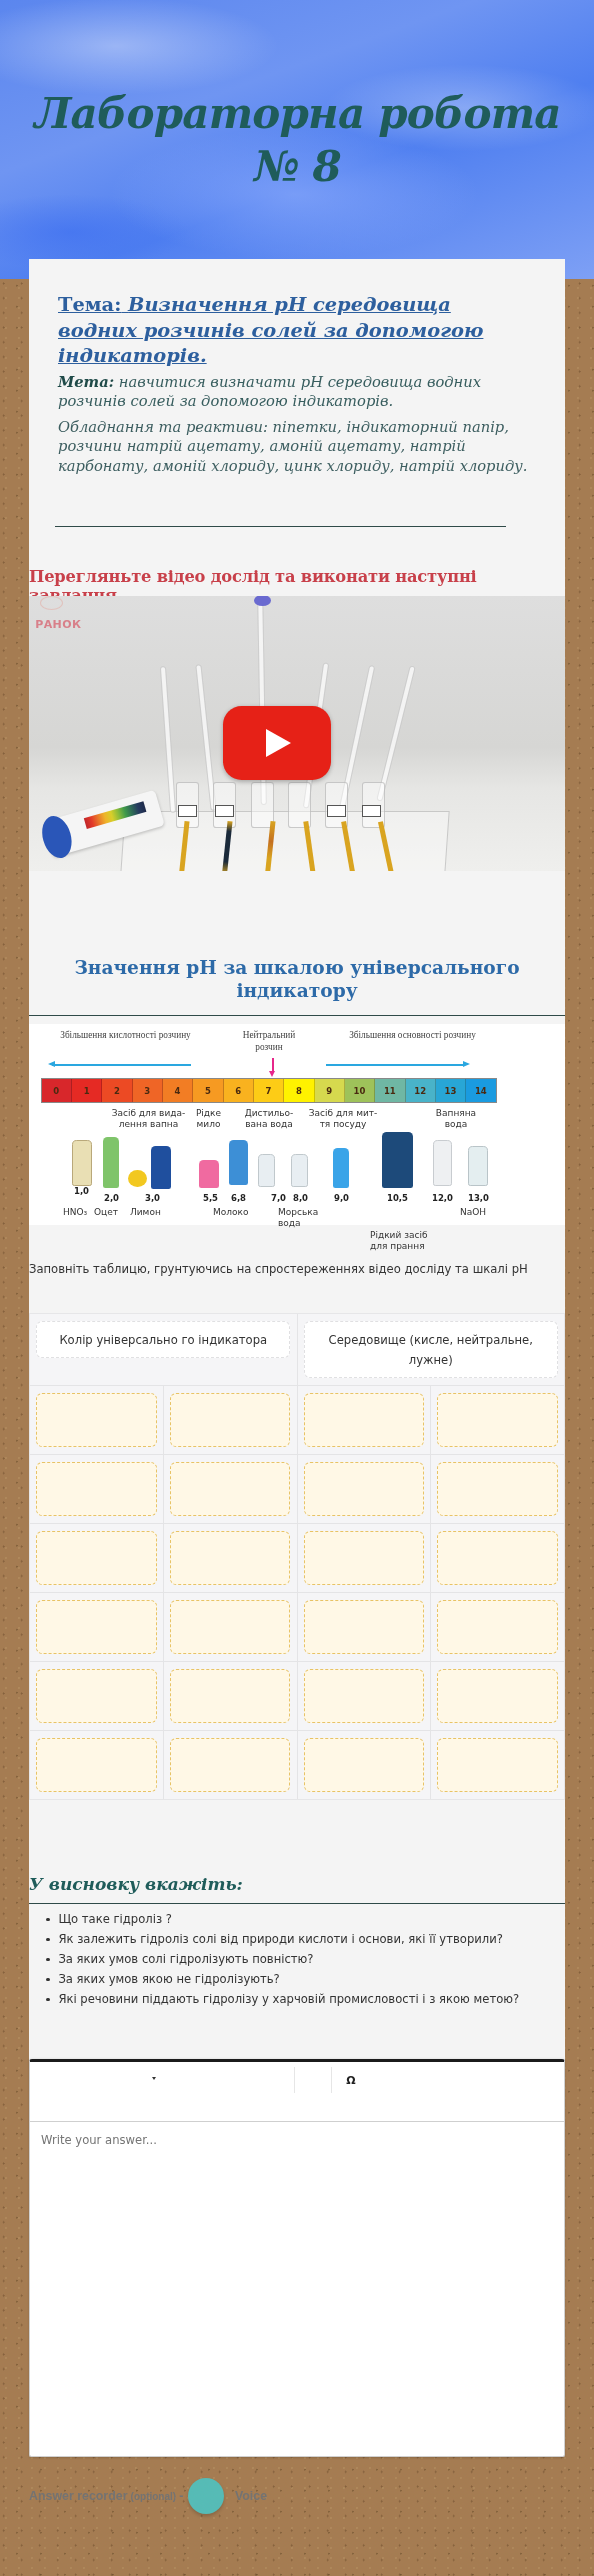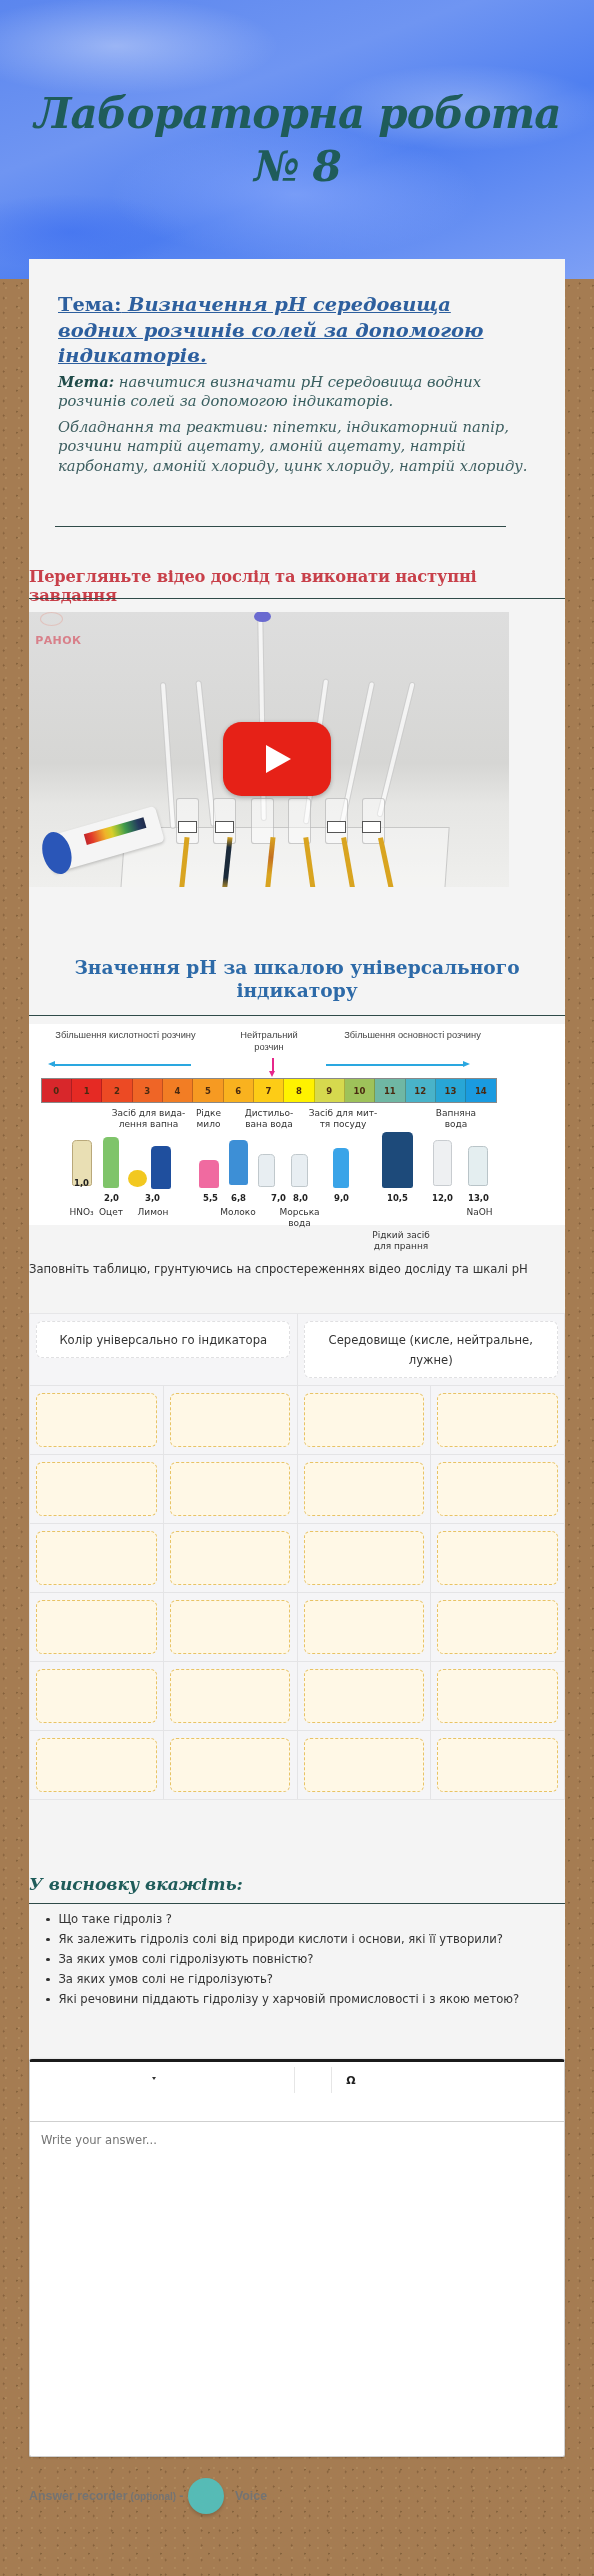--- a/index.html
+++ b/index.html
@@ -55,21 +55,21 @@
     margin-top: 6.2px; font-size: 14.7px; line-height: 19.4px; color: #3d5e60; font-style: italic;
   }
   .hr { position: absolute; height: 1.2px; background: #2f4a48; }
   .video-heading {
     left: 0; top: 308px; width: 536px;
     font-family: "DejaVu Serif", serif; font-weight: bold;
     font-size: 16.3px; color: #c8404a; padding-left: 0;
     letter-spacing: -0.2px;
   }
   .video {
-    position: absolute; left: 0; top: 353px; width: 480px; height: 275px;
+    position: absolute; left: 0; top: 337px; width: 536px; height: 275px;
     background: linear-gradient(180deg, #dedede 0%, #d6d6d4 55%, #e6e6e4 70%, #efefed 100%);
     overflow: hidden;
   }
   .video .logo {
     position: absolute; left: 6.2px; top: 11px; font-family: "DejaVu Sans", sans-serif;
     font-weight: bold; font-size: 11px; color: #d8808a; letter-spacing: 0.4px;
   }
   .video .logo-mark {
     position: absolute; left: 11px; top: 0px; width: 23px; height: 14px;
     border: 1.5px solid #e3b0a8; border-radius: 50%; opacity: 0.6;
@@ -119,32 +119,32 @@
     border-left: 25px solid #fff;
   }
   .scale-heading {
     left: 0; top: 697px; width: 536px; text-align: center;
     font-family: "DejaVu Serif", serif; font-weight: bold;
     font-size: 18.6px; line-height: 23px; color: #2d6aa8;
   }
   .ph-figure {
     position: absolute; left: 0; top: 765px; width: 536px; height: 201px; background: #fff;
   }
-  .ph-fig-txt { position: absolute; font-family: Liberation Sans, sans-serif; font-size: 9.3px; color: #444; text-align: center; line-height: 11.6px; }
+  .ph-fig-txt { position: absolute; font-family: Liberation Serif, serif; font-size: 9.3px; color: #444; text-align: center; line-height: 11.6px; }
   .arrow-line { position: absolute; height: 1.5px; background: #2aa7e0; }
   .arrow-head-l { position: absolute; width: 0; height: 0; border-top: 3.9px solid transparent; border-bottom: 3.9px solid transparent; border-right: 7px solid #2aa7e0; }
   .arrow-head-r { position: absolute; width: 0; height: 0; border-top: 3.9px solid transparent; border-bottom: 3.9px solid transparent; border-left: 7px solid #2aa7e0; }
   .neutral-arrow { position: absolute; width: 1.5px; background: #e6278a; }
   .neutral-arrow-h { position: absolute; width: 0; height: 0; border-left: 3.9px solid transparent; border-right: 3.9px solid transparent; border-top: 6.2px solid #e6278a; }
   .ph-bar { position: absolute; left: 11.6px; top: 54px; width: 456px; height: 25px; display: flex; border: 0.8px solid #888; }
   .ph-cell { flex: 1; display: flex; align-items: center; justify-content: center; font-size: 8.5px; font-weight: bold; color: #4a2a10; border-right: 0.8px solid rgba(0,0,0,0.2); }
   .ph-cell:last-child { border-right: none; }
   .bottle { position: absolute; border-radius: 4.6px 4.6px 2.3px 2.3px; }
   .ph-val { position: absolute; font-size: 8.5px; font-weight: bold; color: #222; text-align: center; width: 31px; }
-  .ph-name { position: absolute; font-size: 9px; color: #333; text-align: center; line-height: 11px; }
+  .ph-name { position: absolute; font-size: 9px; color: #333; line-height: 11px; }
   .ph-top { position: absolute; font-size: 9px; color: #333; text-align: center; line-height: 11px; }
   .instruction {
     left: 0; top: 1001px; width: 536px;
     font-family: "DejaVu Sans", sans-serif; font-size: 11.6px; line-height: 19.4px; color: #333;
   }
   .table {
     position: absolute; left: 0; top: 1054px; width: 536px;
     border: 0.8px solid #e6e6e8; background: #f5f5f7;
   }
   .t-row { display: flex; border-bottom: 0.8px solid #e4e4e6; }
@@ -309,21 +309,21 @@
     <div class="bottle" style="left:122px; top:122px; width:20px; height:43px; background:#1f4f9e;"></div>
     <div class="bottle" style="left:170px; top:136px; width:20px; height:28px; background:#f06aa0;"></div>
     <div class="bottle" style="left:200px; top:116px; width:18.6px; height:45px; background:#3d8fd6;"></div>
     <div class="bottle" style="left:229px; top:130px; width:17px; height:33px; background:#e8eef2; border:0.8px solid #c0c8cc;"></div>
     <div class="bottle" style="left:262px; top:130px; width:17px; height:33px; background:#e8eef2; border:0.8px solid #c0c8cc;"></div>
     <div class="bottle" style="left:304px; top:124px; width:15.5px; height:40px; background:#3aa4e8;"></div>
     <div class="bottle" style="left:353px; top:108px; width:31px; height:56px; background:#1d4a7a;"></div>
     <div class="bottle" style="left:404px; top:116px; width:18.6px; height:46px; background:#eef0f2; border:0.8px solid #c8ccd0;"></div>
     <div class="bottle" style="left:439px; top:122px; width:20px; height:40px; background:#e4eef0; border:0.8px solid #b9c4c8;"></div>
 
-    <div class="ph-val" style="left:37px; top:154px;text-align:center;">1,0</div>
+    <div class="ph-val" style="left:37px; top:162px;text-align:center;">1,0</div>
     <div class="ph-val" style="left:67px; top:169px;">2,0</div>
     <div class="ph-val" style="left:108px; top:169px;">3,0</div>
     <div class="ph-val" style="left:166px; top:169px;">5,5</div>
     <div class="ph-val" style="left:194px; top:169px;">6,8</div>
     <div class="ph-val" style="left:234px; top:169px;">7,0</div>
     <div class="ph-val" style="left:256px; top:169px;">8,0</div>
     <div class="ph-val" style="left:297px; top:169px;">9,0</div>
     <div class="ph-val" style="left:353px; top:169px;">10,5</div>
     <div class="ph-val" style="left:398px; top:169px;">12,0</div>
     <div class="ph-val" style="left:434px; top:169px;">13,0</div>
@@ -434,21 +434,21 @@
     </div>
   </div>
 
   <div class="section conclusion-heading">У висновку вкажіть:</div>
   <div class="hr" style="left:0; top:1644px; width:536px; height:0.8px;"></div>
 
   <ul class="section questions">
     <li>Що таке гідроліз ?</li>
     <li>Як залежить гідроліз солі від природи кислоти і основи, які її утворили?</li>
     <li>За яких умов солі гідролізують повністю?</li>
-    <li>За яких умов солі не гідролізують?</li>
+    <li>За яких умов якою не гідролізують?</li>
     <li>Які речовини піддають гідролізу у харчовій промисловості і з якою метою?</li>
   </ul>
 
   <div class="editor">
     <div class="toolbar">
       <div class="tb-dropdown">
         <div class="caret"></div>
       </div>
       <div class="tb-sep" style="left:264px;"></div>
       <div class="tb-sep" style="left:301px;"></div>

